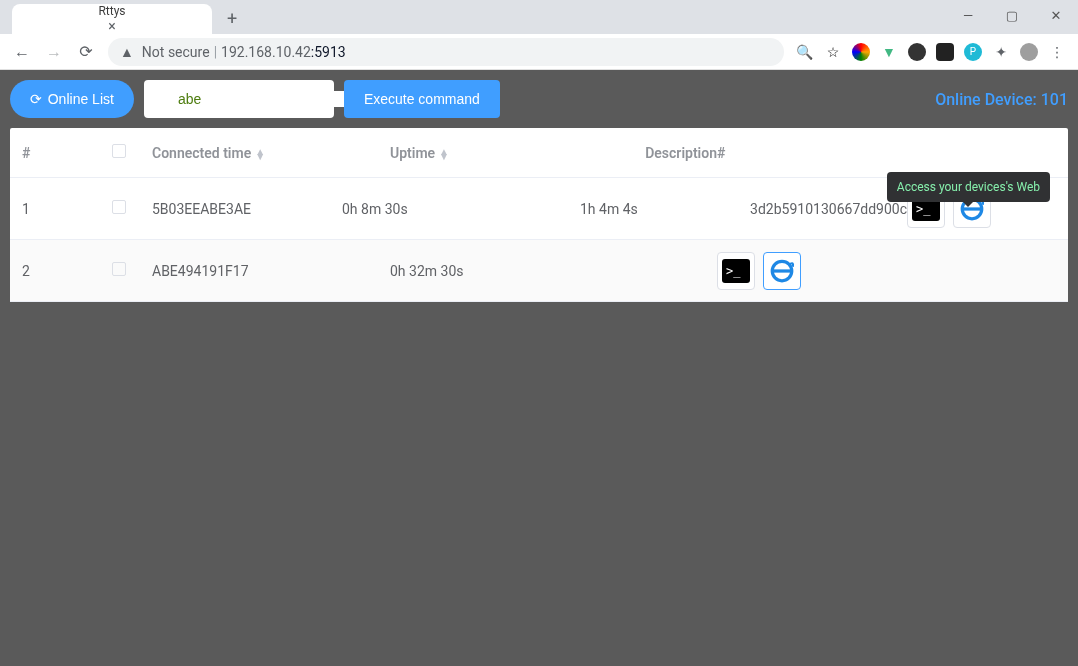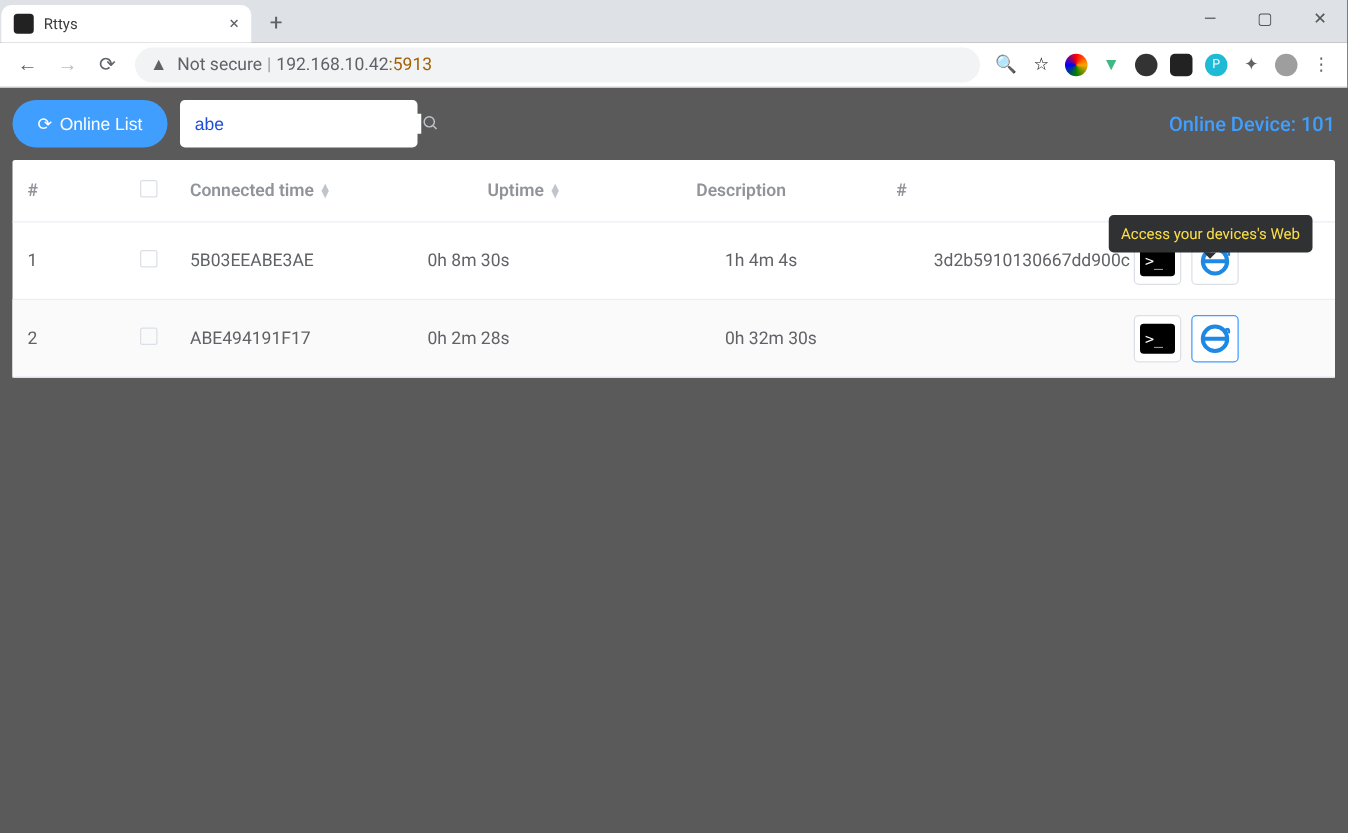--- a/index.html
+++ b/index.html
@@ -15,27 +15,28 @@
       background: #dee1e6;
       display: flex;
       align-items: flex-end;
       position: relative;
     }
     .tab {
       background: #fff;
       border-radius: 8px 8px 0 0;
       height: 30px;
       width: 200px;
-      margin-left: 1px;
+      margin-left: 12px;
       display: flex;
       align-items: center;
       padding: 0 10px;
       font-size: 12px;
       color: #3c3c3c;
       position: relative;
+      flex-direction: column;
     }
     .tab-favicon {
       width: 16px; height: 16px;
       background: #222;
       border-radius: 3px;
       margin-right: 8px;
     }
     .tab-title { flex: 1; }
     .tab-close { color: #5f6368; font-size: 14px; }
     .new-tab {
@@ -89,21 +90,21 @@
       border-radius: 14px;
       display: flex;
       align-items: center;
       padding: 0 12px;
       margin: 0 6px;
       font-size: 14px;
       color: #5f6368;
     }
     .omnibox .warn { margin-right: 8px; }
     .omnibox .sep { margin: 0 4px; color: #9aa0a6; }
-    .url-port { color: #a16207; }
+    .url-port { color: #0f172a; }
     .ext-row { display: flex; align-items: center; gap: 10px; padding: 0 6px; }
     .ext-ic { width: 18px; height: 18px; border-radius: 50%; display:flex; align-items:center; justify-content:center; font-size:14px; }
     .content {
       padding: 10px;
     }
     .toolbar {
       display: flex;
       align-items: center;
       gap: 10px;
       margin-bottom: 10px;
@@ -128,21 +129,22 @@
       width: 190px;
       display: flex;
       align-items: center;
       padding: 0 12px;
     }
     .search-wrap input {
       border: none;
       outline: none;
       flex: 1;
       font-size: 14px;
-      color: #1d4ed8;
+      color: #4d7c0f;
+      margin-left: 22px;
     }
     .search-ic { color: #c0c4cc; }
     .online-info {
       margin-left: auto;
       color: #409eff;
       font-size: 16px;
       font-weight: 500;
     }
     .table {
       background: #fff;
@@ -156,21 +158,21 @@
       font-size: 14px;
       color: #909399;
       font-weight: 600;
       border-bottom: 1px solid #ebeef5;
     }
     .col-idx { width: 90px; }
     .col-chk { width: 40px; }
     .col-dev { width: 190px; }
     .col-conn { width: 190px; }
     .col-up { width: 215px; padding-left: 48px; }
-    .col-desc { width: 160px; }
+    .col-desc { width: 160px; text-align: right; }
     .col-act { flex: 1; }
     .sort-ic { display:inline-block; line-height:0.5; font-size:10px; color:#c0c4cc; margin-left:4px; vertical-align: middle; }
     .sort-ic::before { content: "▲"; display:block; }
     .sort-ic::after { content: "▼"; display:block; }
     .checkbox {
       width: 14px; height: 14px;
       border: 1px solid #dcdfe6;
       border-radius: 2px;
       display: inline-block;
     }
@@ -203,21 +205,21 @@
       color: #fff;
       font-size: 12px;
       display: flex;
       align-items: center;
       padding-left: 4px;
       font-family: monospace;
     }
     .tooltip {
       position: absolute;
       background: #303133;
-      color: #fde047;
+      color: #86efac;
       font-size: 12px;
       padding: 8px 10px;
       border-radius: 4px;
       white-space: nowrap;
       z-index: 10;
     }
     .tooltip::after {
       content: "";
       position: absolute;
       bottom: -5px;
@@ -279,20 +281,23 @@
     </button>
     <div class="search-wrap">
       <input type="text" value="abe" style="">
       <span class="search-ic">
         <svg width="14" height="14" viewBox="0 0 24 24" fill="none" stroke="currentColor" stroke-width="2">
             <circle cx="11" cy="11" r="7"></circle>
             <line x1="21" y1="21" x2="16.65" y2="16.65"></line>
           </svg>
       </span>
     </div>
+    <button class="btn" style="border-radius:4px">
+      <span>Execute command</span>
+    </button>
     <div class="online-info">
       <span>Online Device: </span><span>101</span>
     </div>
   </div>
 
   <div class="table">
     <div class="thead">
       <div class="col-idx">#</div>
       <div class="col-chk">
         <span class="checkbox"></span>
@@ -334,21 +339,20 @@
         <span>Access your devices's Web</span>
       </div>
     </div>
 
     <div class="trow alt">
       <div class="col-idx">2</div>
       <div class="col-chk">
         <span class="checkbox"></span>
       </div>
       <div class="col-dev">ABE494191F17</div>
-      <div class="col-conn">0h 2m 28s</div>
       <div class="col-up">0h 32m 30s</div>
       <div class="col-desc"></div>
       <div class="col-act">
         <div class="actions">
           <div class="act-btn">
             <span class="terminal-ic">&gt;_</span>
           </div>
           <div class="act-btn" style="border-color:#409eff">
             <svg width="26" height="26" viewBox="0 0 24 24">
               <circle cx="12" cy="12" r="9" fill="none" stroke="#1e88e5" stroke-width="3"></circle>

